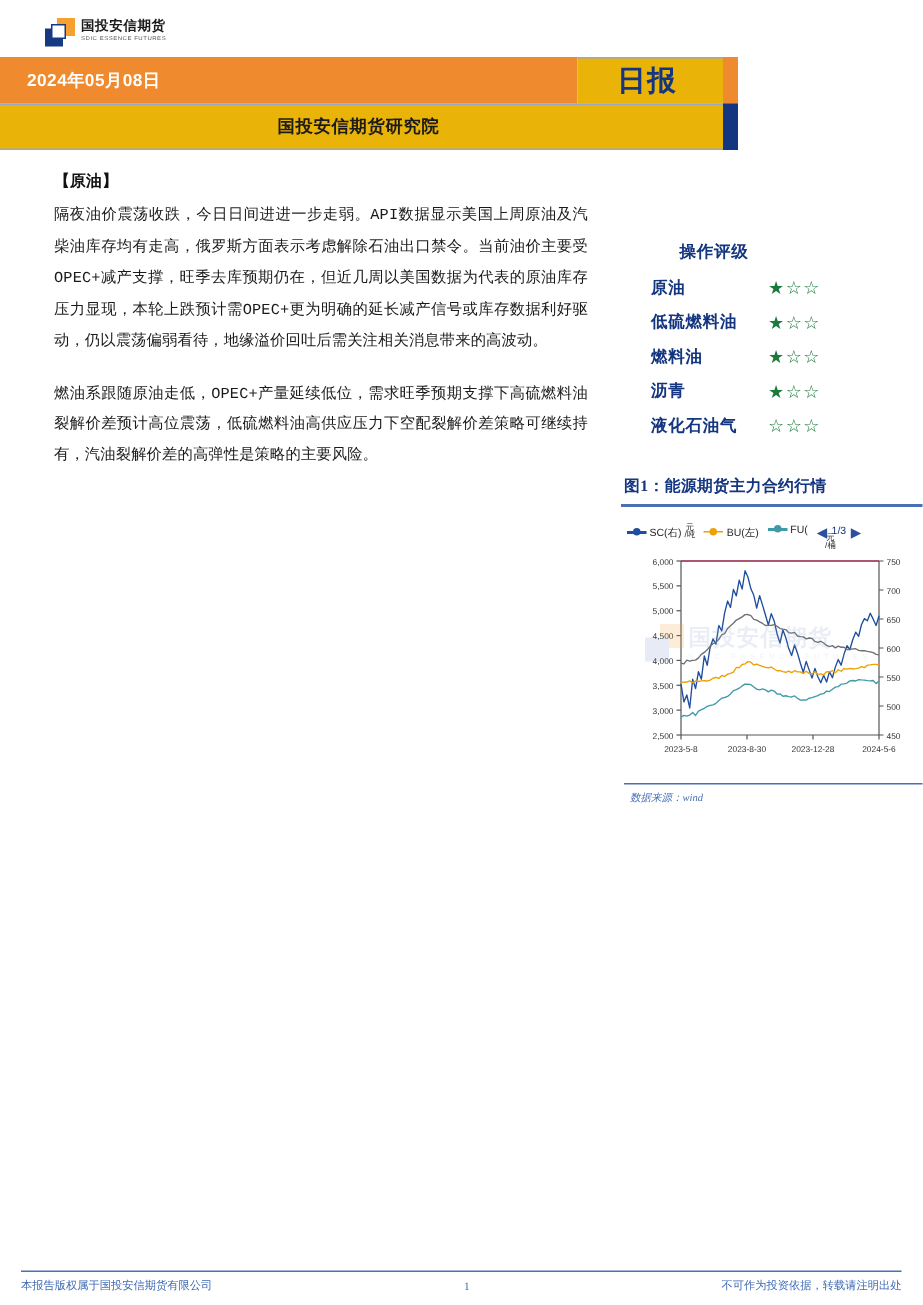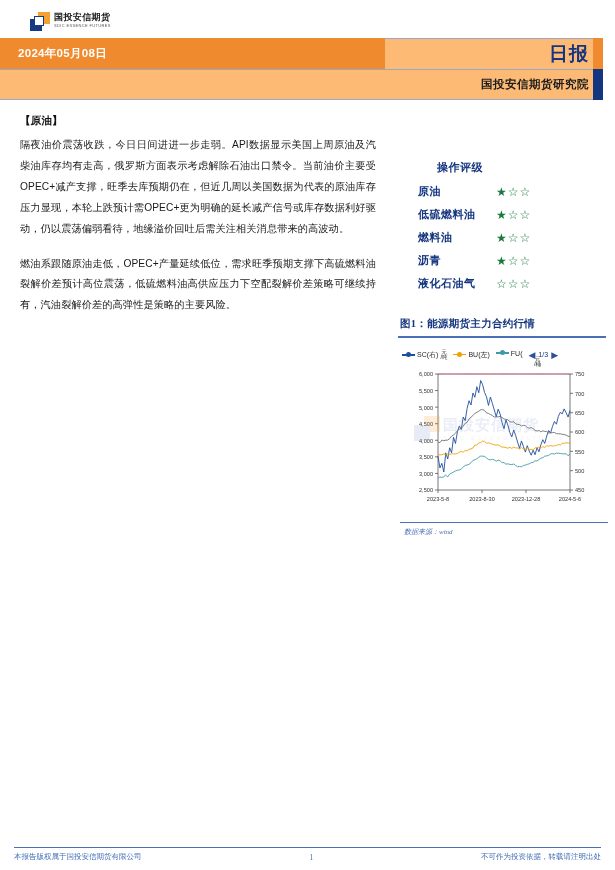--- a/index.html
+++ b/index.html
@@ -18,47 +18,47 @@
   .logo-mark .sq-o { position:absolute; right:0; top:0; width:12px; height:12px; background:#f5a030; }
   .logo-mark .sq-b { position:absolute; left:0; bottom:0; width:12px; height:12px; background:#153a82; }
   .logo-mark .sq-w { position:absolute; left:4px; top:4px; width:10px; height:10px; background:#fff; border:1px solid #153a82; }
   .logo-text { display:flex; flex-direction:column; line-height:1; padding-top:1px; }
   .logo-cn { font-size:9px; color:#1b1b1b; font-weight:700; letter-spacing:.4px;
              font-family:"Liberation Sans", sans-serif; }
   .logo-en { font-size:4px; color:#555; letter-spacing:.35px; margin-top:2px;
              font-family:"Liberation Sans", sans-serif; transform:scaleY(.92); transform-origin:left top;}
 
   
-  .band { position:relative; width:603px; }
+  .band { position:relative; width:492px; }
   .band-row { display:flex; width:100%; }
   .band-left { width:385px; flex:0 0 385px; height:31px; display:flex; align-items:center; }
-  .band-right { flex:1 1 auto; height:31px; display:flex; align-items:center; justify-content:flex-end;
-                padding-right:14px; background:#fdba74; }
+  .band-right { flex:1 1 auto; height:31px; display:flex; align-items:center; justify-content:center;
+                padding-right:14px; background:#eab308; }
   .row-orange .band-left { background:#f08a2e; }
   .row-blue   .band-left { background:#14357f; }
   .band-left span { color:#fff; font-size:11.5px; font-weight:700; padding-left:18px;
                     font-family:"Liberation Sans", sans-serif; letter-spacing:.3px; }
   .title-daily { color:#14357f; font-size:19px; font-weight:700; font-family:"Liberation Sans", sans-serif; letter-spacing:1px;}
   .title-inst  { color:#1b1b1b; font-size:11.5px; font-weight:700; font-family:"Liberation Sans", sans-serif; letter-spacing:.5px;}
   .band-right.rule-top { border-top:1.5px solid #9aa8c8; }
   .band-right.rule-bottom { border-bottom:1.5px solid #9aa8c8; border-top:1.5px solid #9aa8c8;}
   .edge-orange, .edge-blue { position:absolute; right:0; width:10px; height:31px; }
   .edge-orange { background:#f08a2e; top:0; }
   .edge-blue   { background:#14357f; top:31px; }
 
   
   .content { position:relative; display:flex; padding-top:14px; }
-  .col-left { width:392px; flex:0 0 392px; padding:0 16px 0 20px; }
+  .col-left { width:392px; flex:0 0 392px; padding:0 16px 0 20px;margin-left:16px; }
   .col-right { flex:1 1 auto; padding-right:6px; }
 
   .sec { margin-bottom:14px; }
   .sec-title { font-size:10.5px; color:#111; font-weight:700; margin-bottom:7px;
                font-family:"Liberation Serif", serif; letter-spacing:.2px;}
   .sec-body { font-size:10.2px; color:#1a1a1a; line-height:2.05; text-align:justify;
-              font-family:Liberation Sans, sans-serif; letter-spacing:.1px; }
+              font-family:Liberation Mono, monospace; letter-spacing:.1px; }
 
   
   .ratings { margin-top:46px; padding-left:26px; }
   .rt-head { color:#14357f; font-size:11px; font-weight:700; margin-bottom:9px;
              font-family:"Liberation Serif", serif; letter-spacing:.5px;margin-left:19px;}
   .rt-row { display:flex; align-items:center; margin-bottom:8px; }
   .rt-name { color:#14357f; font-size:11px; font-weight:700; width:78px; flex:0 0 78px;
              font-family:"Liberation Serif", serif; letter-spacing:.5px;}
   .rt-stars { font-size:12px; color:#1a7a3c; letter-spacing:1px; line-height:1;
               font-family:"DejaVu Sans", sans-serif; }

